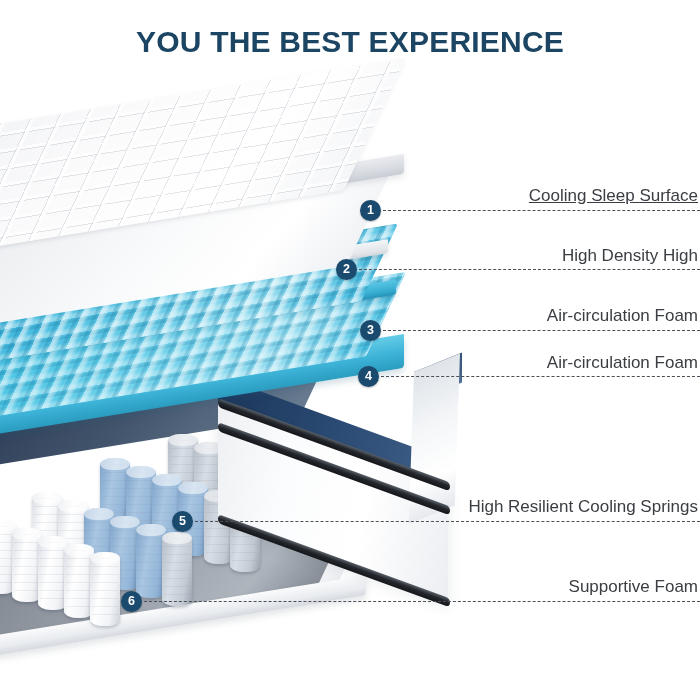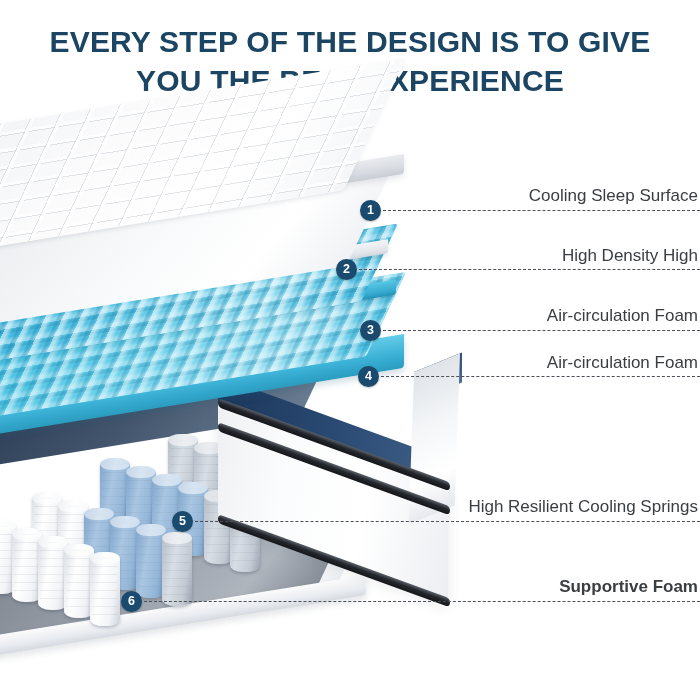--- a/index.html
+++ b/index.html
@@ -247,21 +247,20 @@
     font-family:"Liberation Sans", sans-serif;
     z-index:29;
   }
 </style>
 </head>
 <body>
 
 <div id="stage">
 
   <div class="title">
-    <span>EVERY STEP OF THE DESIGN IS TO GIVE</span>
     <span class="l2">YOU THE BEST EXPERIENCE</span>
   </div>
 
   <div id="illus">
 
     <div id="base" class="slab">
       <div class="foamtop"></div>
       <div class="felt"></div>
       <div class="foamedge"></div>
     </div>
@@ -330,21 +329,21 @@
     <div id="layer1" class="slab">
       <div class="edge"></div>
       <div class="top"></div>
       <div class="quilt"></div>
     </div>
   </div>
 
   <div class="callout">
     <div class="badge" style="left:360px;top:200px;">1</div>
     <div class="dash" style="left:383px;top:210px;width:317px;"></div>
-    <div class="lbl" style="left:400px;top:186px;width:298px;">Cooling Sleep Surface</div>
+    <div class="lbl" style="left:400px;top:186px;width:298px;text-decoration:underline;">Cooling Sleep Surface</div>
   </div>
 
   <div class="callout">
     <div class="badge" style="left:336px;top:259px;">2</div>
     <div class="dash" style="left:359px;top:269px;width:341px;"></div>
     <div class="lbl" style="left:400px;top:246px;width:298px;">High Density High</div>
   </div>
 
   <div class="callout">
     <div class="badge" style="left:360px;top:320px;">3</div>
@@ -360,16 +359,16 @@
 
   <div class="callout">
     <div class="badge" style="left:172px;top:511px;">5</div>
     <div class="dash" style="left:195px;top:521px;width:505px;"></div>
     <div class="lbl" style="left:390px;top:497px;width:308px;">High Resilient Cooling Springs</div>
   </div>
 
   <div class="callout">
     <div class="badge" style="left:121px;top:591px;">6</div>
     <div class="dash" style="left:144px;top:601px;width:556px;"></div>
-    <div class="lbl" style="left:390px;top:577px;width:308px;font-weight:bold;">Supportive Foam</div>
+    <div class="lbl" style="left:390px;top:577px;width:308px;">Supportive Foam</div>
   </div>
 
 </div>
 
 </body></html>

